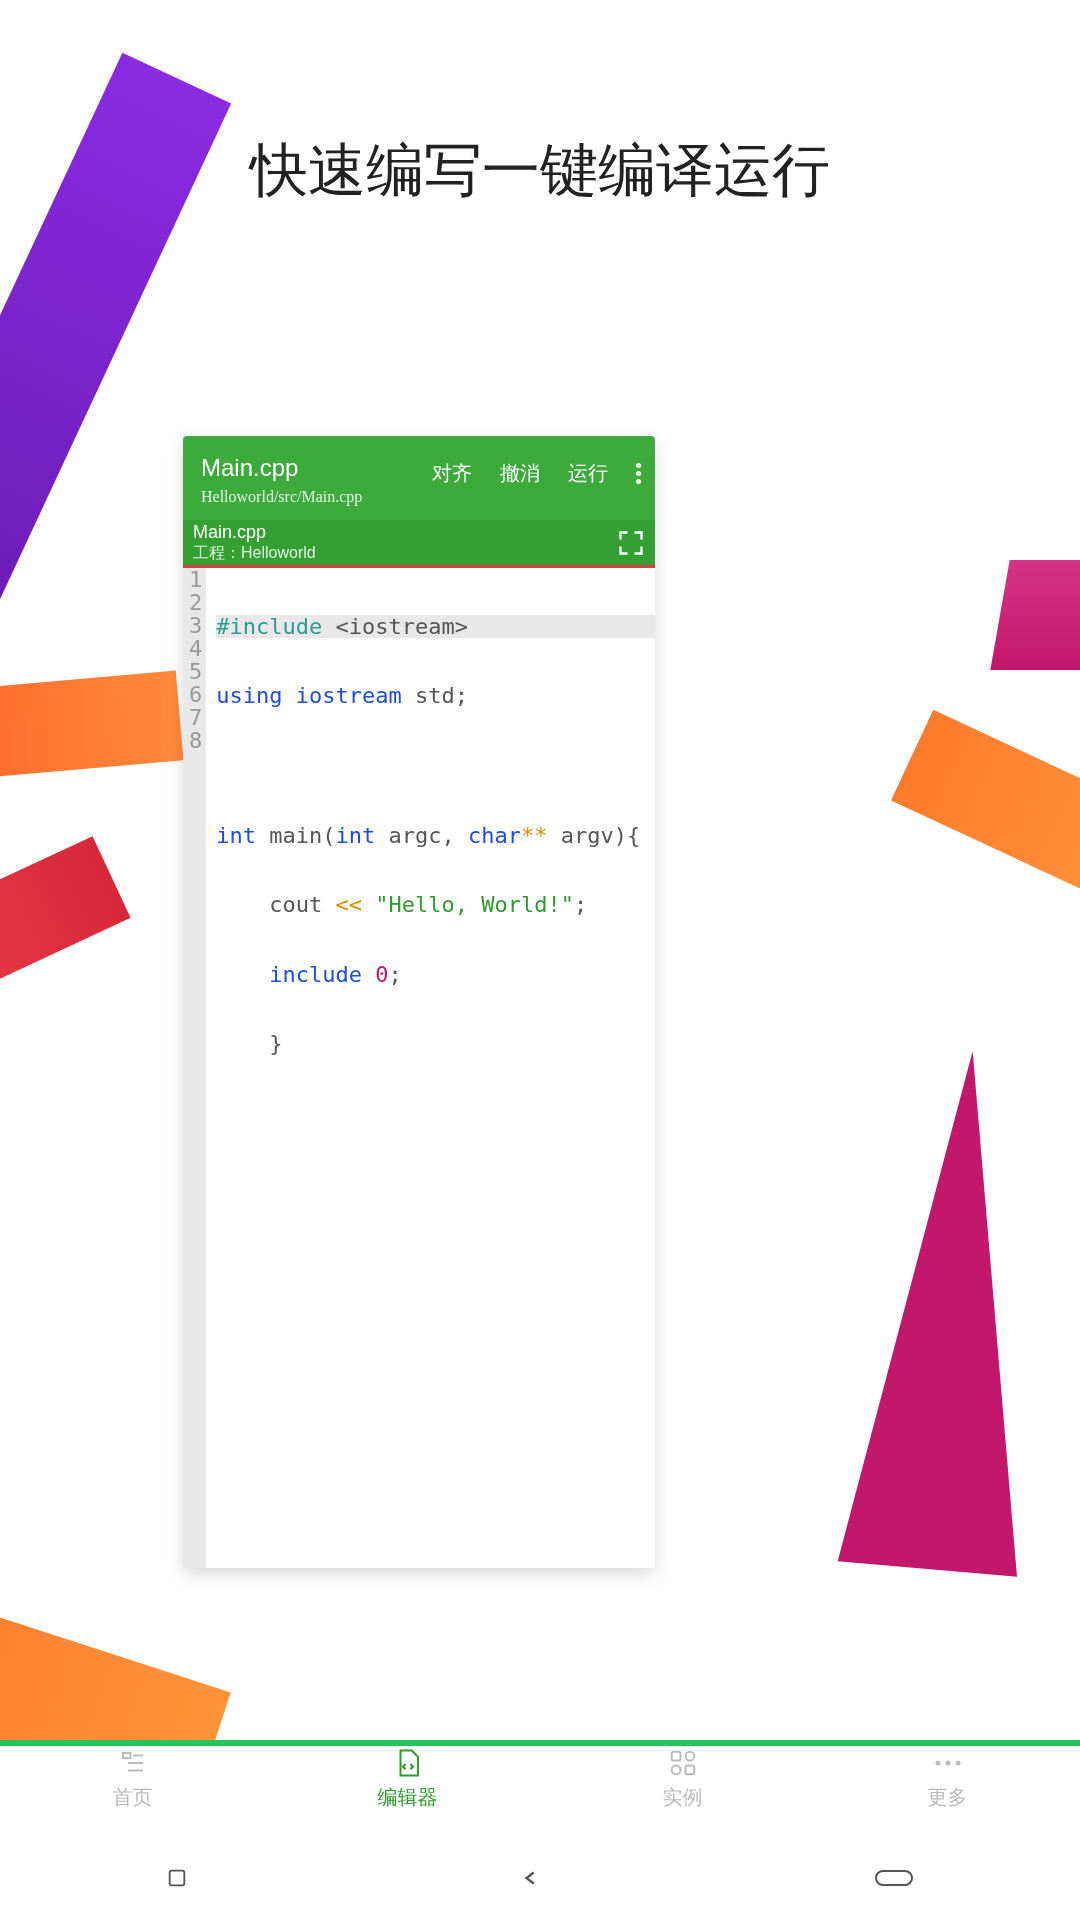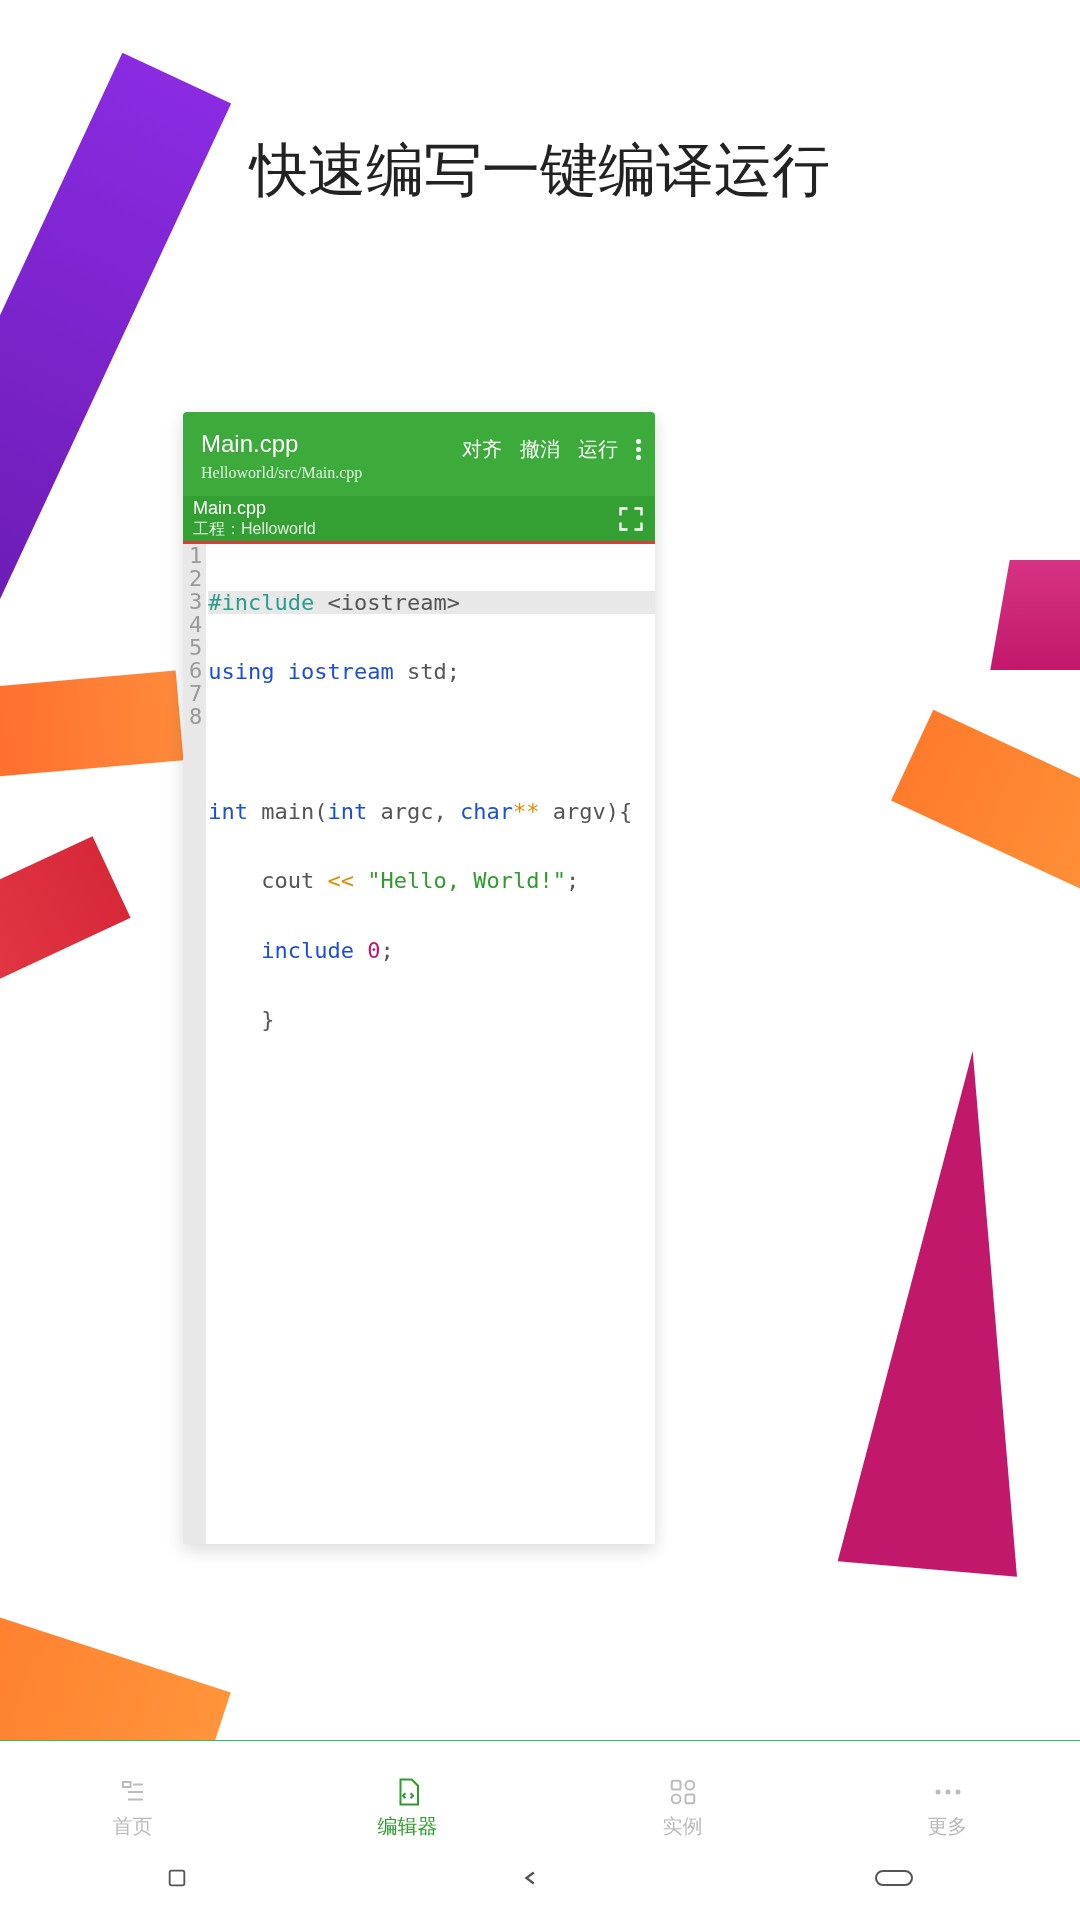--- a/index.html
+++ b/index.html
@@ -92,21 +92,21 @@
   font-size: 58px;
   font-weight: 400;
   margin-top: 42px;
 }
 
 
 .editor-card {
   position: absolute;
   z-index: 3;
   left: 183px;
-  top: 412px;
+  top: 436px;
   width: 472px;
   background: #fff;
   box-shadow: 0 6px 18px rgba(0,0,0,0.15);
   border-radius: 4px 4px 0 0;
   overflow: hidden;
 }
 .editor-header {
   background: #3cab3c;
   color: #fff;
   padding: 18px 14px 14px 18px;
@@ -123,21 +123,21 @@
 }
 .editor-path {
   font-size: 16px;
   color: rgba(255,255,255,0.85);
   margin-top: 6px;
   font-family: Liberation Serif, serif;
 }
 .editor-actions {
   display: flex;
   align-items: center;
-  gap: 18px;
+  gap: 28px;
   font-size: 20px;
   margin-top: 6px;
 }
 .editor-action {
   color: #fff;
   cursor: pointer;
 }
 .dots-icon {
   display: inline-flex;
   flex-direction: column;
@@ -185,21 +185,21 @@
 .gutter {
   background: #e8e8e8;
   color: #999;
   text-align: right;
   padding: 0 4px 0 6px;
   user-select: none;
 }
 .gutter div { height: 23px; }
 .code {
   flex: 1;
-  padding-left: 2px;
+  padding-left: 10px;
   color: #555;
   white-space: pre;
 }
 .code-line {
   height: 23px;
   display: block;
 }
 .line-hl { background: #e8e8e8; }
 .kw-blue   { color: #1d4ed8; }
 .kw-orange { color: #e08a00; }
@@ -210,23 +210,23 @@
 
 .bottom-nav {
   position: absolute;
   bottom: 80px;
   left: 0;
   right: 0;
   height: 100px;
   background: #fff;
   display: flex;
   justify-content: space-around;
-  align-items: flex-end;
+  align-items: flex-start;
   z-index: 5;
-  border-top: 1px solid #22c55e;
+  border-top: 6px solid #22c55e;
 }
 .nav-item {
   display: flex;
   flex-direction: column;
   align-items: center;
   gap: 4px;
   color: #bbb;
   font-size: 20px;
 }
 .nav-item.active { color: #2e9b2e; }

